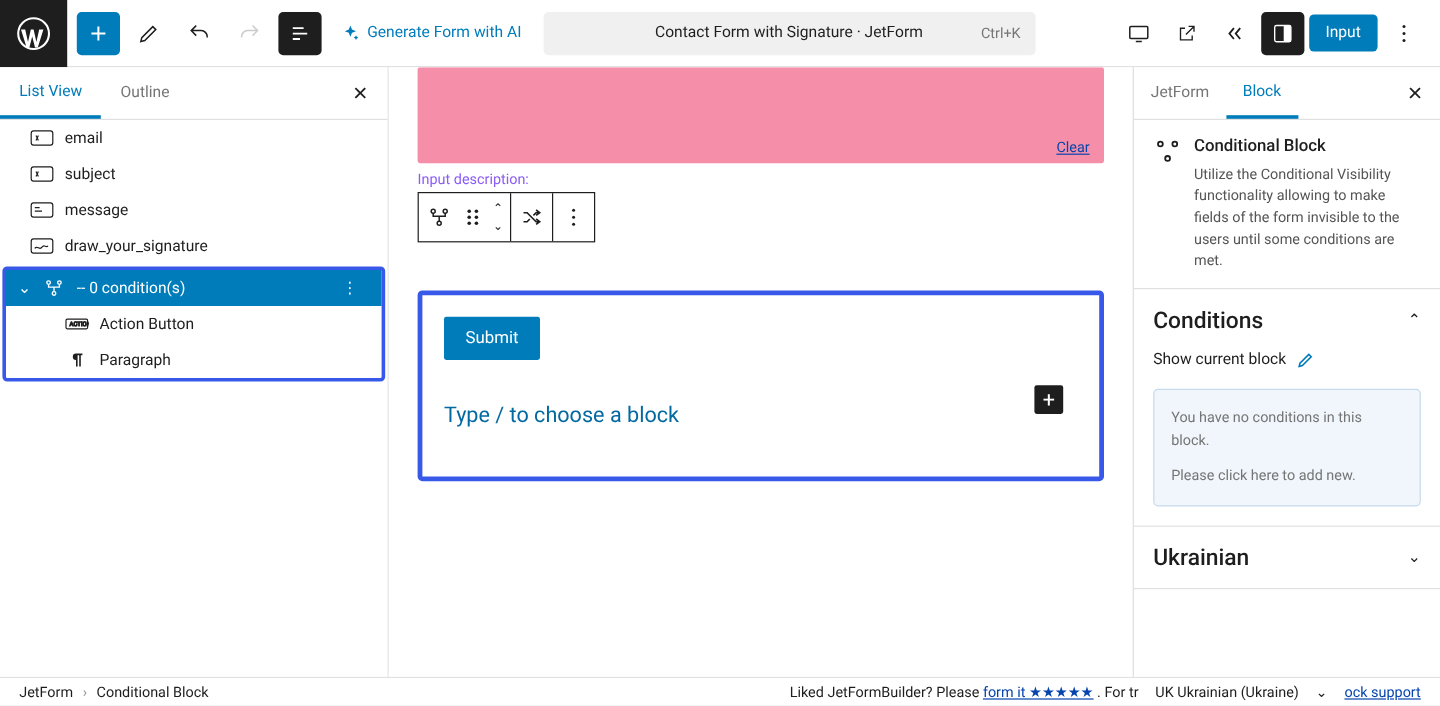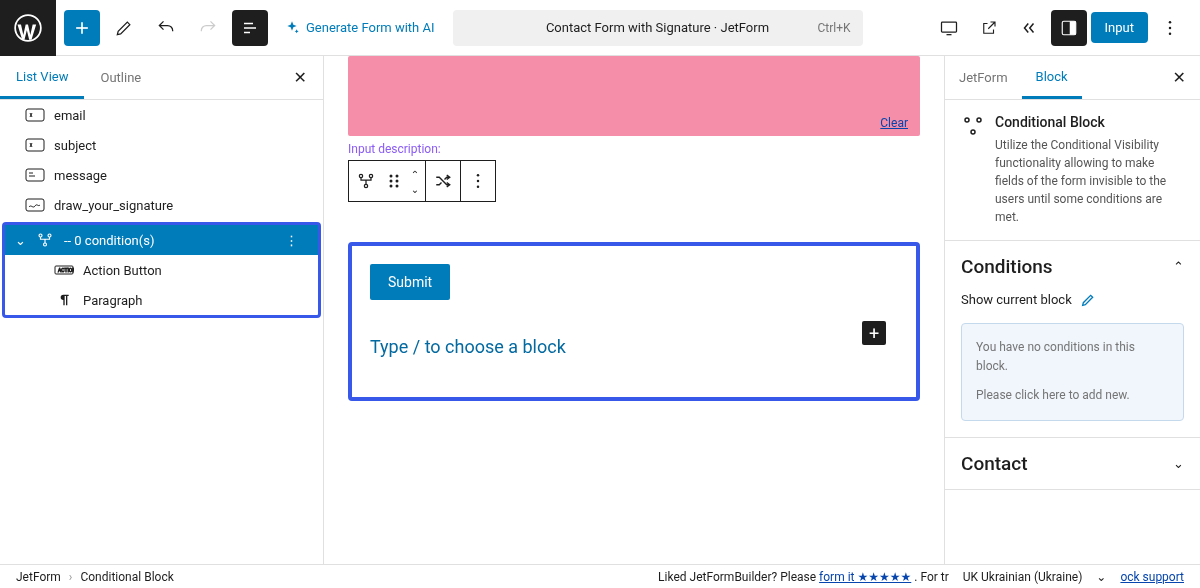--- a/index.html
+++ b/index.html
@@ -329,21 +329,21 @@
               </svg></span>
         </div>
         <div class="condition-hint">
           <div>You have no conditions in this block.</div>
           <div style="margin-top:10px">Please click here to add new.</div>
         </div>
       </div>
     </div>
     <div class="panel-section">
       <div class="panel-header">
-        <h4>Contact</h4>
+        <h4>Ukrainian</h4>
         <span>⌄</span>
       </div>
     </div>
   </div>
 </div>
 
 <div class="footer">
   <div class="breadcrumb">
     <span>JetForm</span>
     <span class="sep">›</span>

